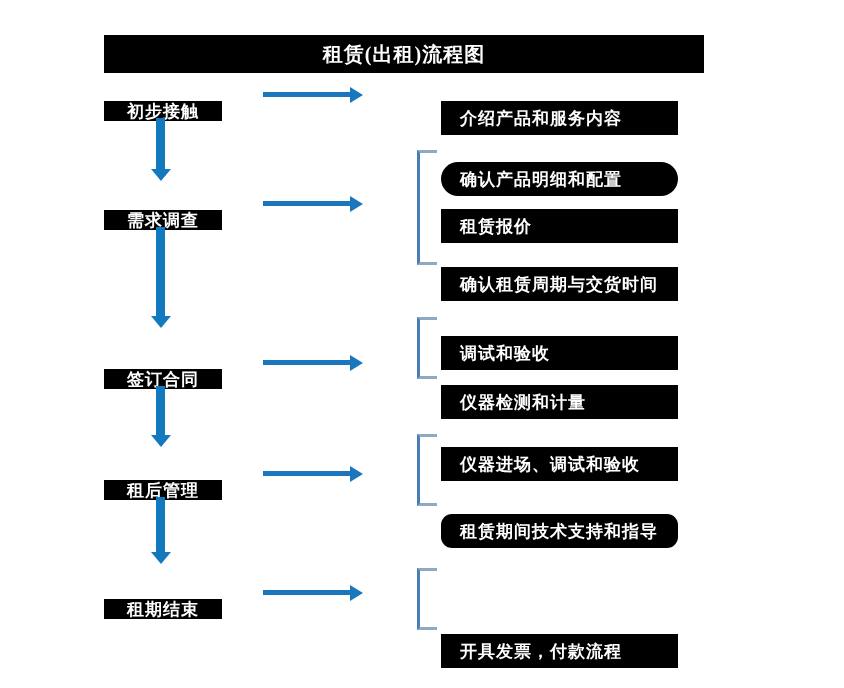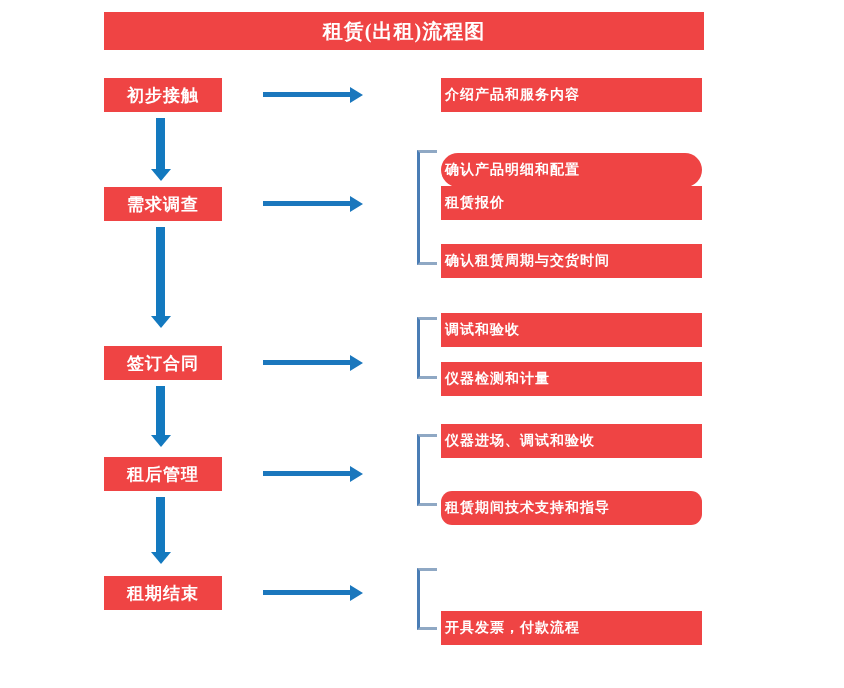--- a/index.html
+++ b/index.html
@@ -15,53 +15,54 @@
     overflow: hidden;
   }
   #canvas {
     position: absolute;
     left: 0; top: 0;
     width: 844px;
     height: 688px;
   }
   .box {
     position: absolute;
-    background: #ef4444;
+    background: #000000;
     color: #ffffff;
     font-weight: bold;
     display: flex;
     align-items: center;
     box-sizing: border-box;
     letter-spacing: 1px;
     white-space: nowrap;
+    margin-top: 23px;
   }
   
   .title-bar {
     left: 104px;
     top: 12px;
     width: 600px;
     height: 38px;
     justify-content: center;
     font-size: 20px;
   }
   
   .stage-box {
     left: 104px;
     width: 118px;
-    height: 34px;
+    height: 20px;
     justify-content: center;
     font-size: 17px;
   }
   
   .detail-box {
     left: 441px;
-    width: 261px;
+    width: 237px;
     height: 34px;
-    padding-left: 4px;
-    font-size: 14px;
+    padding-left: 19px;
+    font-size: 17px;
   }
   
   .v-arrow {
     position: absolute;
     left: 156px;
     width: 9px;
     background: #1379bf;
   }
   .v-arrow::after {
     content: "";
@@ -144,21 +145,21 @@
   <div class="bracket" style="top:150px; height:115px;"></div>
 
   <div class="bracket" style="top:317px; height:62px;"></div>
 
   <div class="bracket" style="top:434px; height:72px;"></div>
 
   <div class="bracket" style="top:568px; height:62px;"></div>
 
   <div class="box detail-box" style="top:78px;">介绍产品和服务内容</div>
 
-  <div class="box detail-box" style="top:153px;border-radius:17px;">确认产品明细和配置</div>
+  <div class="box detail-box" style="top:139px;border-radius:17px;">确认产品明细和配置</div>
 
   <div class="box detail-box" style="top:186px;">租赁报价</div>
 
   <div class="box detail-box" style="top:244px;">确认租赁周期与交货时间</div>
 
   <div class="box detail-box" style="top:313px;">调试和验收</div>
 
   <div class="box detail-box" style="top:362px;">仪器检测和计量</div>
 
   <div class="box detail-box" style="top:424px;">仪器进场、调试和验收</div>

